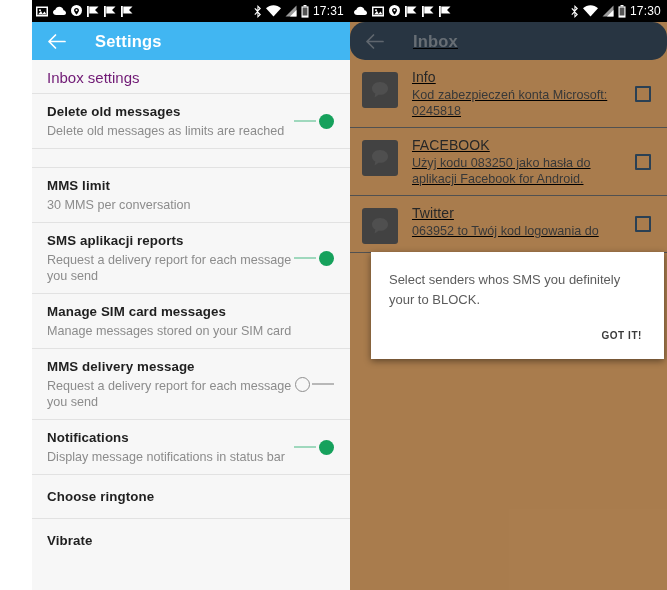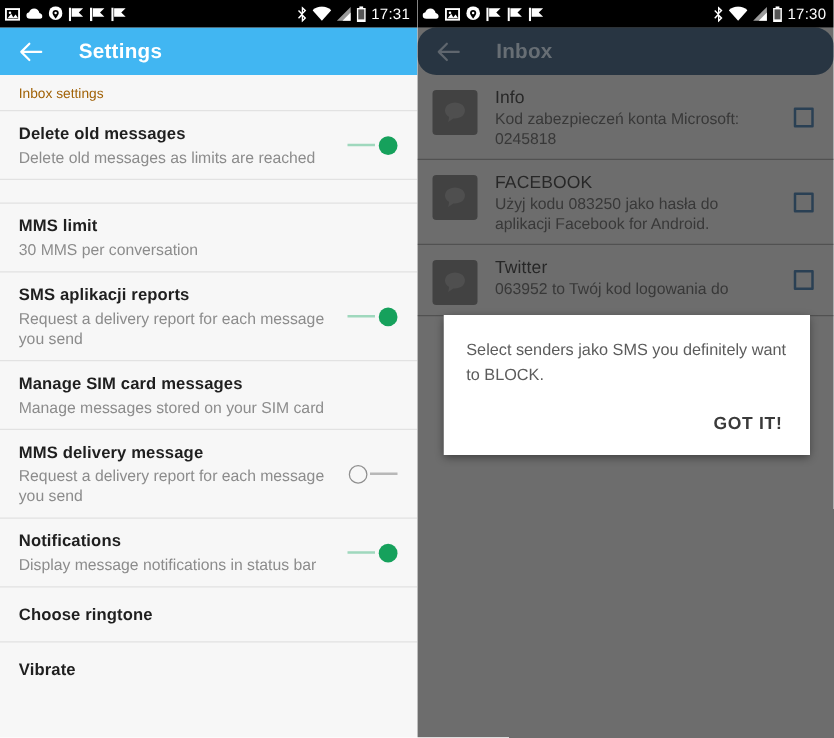--- a/index.html
+++ b/index.html
@@ -10,20 +10,21 @@
     overflow: hidden;
   }
   .screens { display: flex; width: 667px; height: 590px; }
 
   
   .panel-left {
     width: 334px; height: 590px;
     background: #f7f7f7;
     position: relative;
     overflow: hidden;
+    margin-left: 32px;
   }
   .statusbar {
     height: 22px; background: #000000;
     display: flex; align-items: center;
     padding: 0 6px 0 4px;
     position: relative;
   }
   .sb-left { display: flex; align-items: center; gap: 5px; }
   .sb-right { position: absolute; right: 6px; top: 0; height: 22px;
               display: flex; align-items: center; gap: 4px; }
@@ -34,21 +35,21 @@
     height: 38px; background: #41b6f2;
     display: flex; align-items: center; padding-left: 14px;
   }
   .appbar-blue .title {
     color: #ffffff; font-size: 16.5px; font-weight: bold;
     margin-left: 28px; letter-spacing: .2px;
   }
   .back-arrow { width: 21px; height: 21px; }
 
   .section-header {
-    color: #a16207; font-size: 11px;
+    color: #701a75; font-size: 15px;
     padding: 9px 0 7px 15px;
     background: #f7f7f7;
   }
   .list { background: #f7f7f7; }
   .row {
     position: relative;
     border-top: 1px solid #e2e2e2;
     padding: 9px 54px 9px 15px;
     background: #f7f7f7;
   }
@@ -77,21 +78,22 @@
   .toggle.on .track { left: 0; background: #9fd8bd; }
   .toggle.on .knob { right: 0; background: #16a15c; }
   .toggle.off .track { right: 0; background: #b8b8b8; }
   .toggle.off .knob { left: 1px; background: transparent;
                       border: 1.6px solid #8f8f8f; }
 
   
   .panel-right {
     width: 333px; height: 590px;
     position: relative; overflow: hidden;
-    background: #a3a3a3;
+    background: #fdba74;
+    text-decoration: underline;
   }
   .panel-right .statusbar { background: #000; }
   .appbar-dark {
     height: 38px; background: #3c5063;
     display: flex; align-items: center; padding-left: 14px; border-radius: 15px;
   }
   .appbar-dark .title {
     color: #9aa4ae; font-size: 16.5px; font-weight: bold;
     margin-left: 28px; letter-spacing: .2px;
   }
@@ -141,21 +143,21 @@
     z-index: 5;
   }
   .dialog-msg {
     font-size: 13px; color: #5c5c5c; line-height: 20px;
   }
   .dialog-actions {
     display: flex; justify-content: flex-end;
     padding-top: 18px; padding-bottom: 6px;
   }
   .dialog-btn {
-    font-size: 14px; font-weight: bold; color: #3a3a3a;
+    font-size: 10px; font-weight: bold; color: #3a3a3a;
     letter-spacing: .55px; background: none; border: none;
     cursor: pointer; padding: 2px 4px;
     font-family: "Liberation Sans", sans-serif;
   }
 </style>
 </head>
 <body>
 
 <div class="screens">
 
@@ -424,20 +426,20 @@
           <div class="msg-text">063952 to Twój kod logowania do</div>
         </div>
         <div class="chk"></div>
       </div>
 
     </div>
 
     <div class="scrim"></div>
 
     <div class="dialog">
-      <div class="dialog-msg">Select senders jako SMS you definitely want to BLOCK.</div>
+      <div class="dialog-msg">Select senders whos SMS you definitely your to BLOCK.</div>
       <div class="dialog-actions">
         <button class="dialog-btn">GOT IT!</button>
       </div>
     </div>
 
   </div>
 </div>
 
 </body></html>

